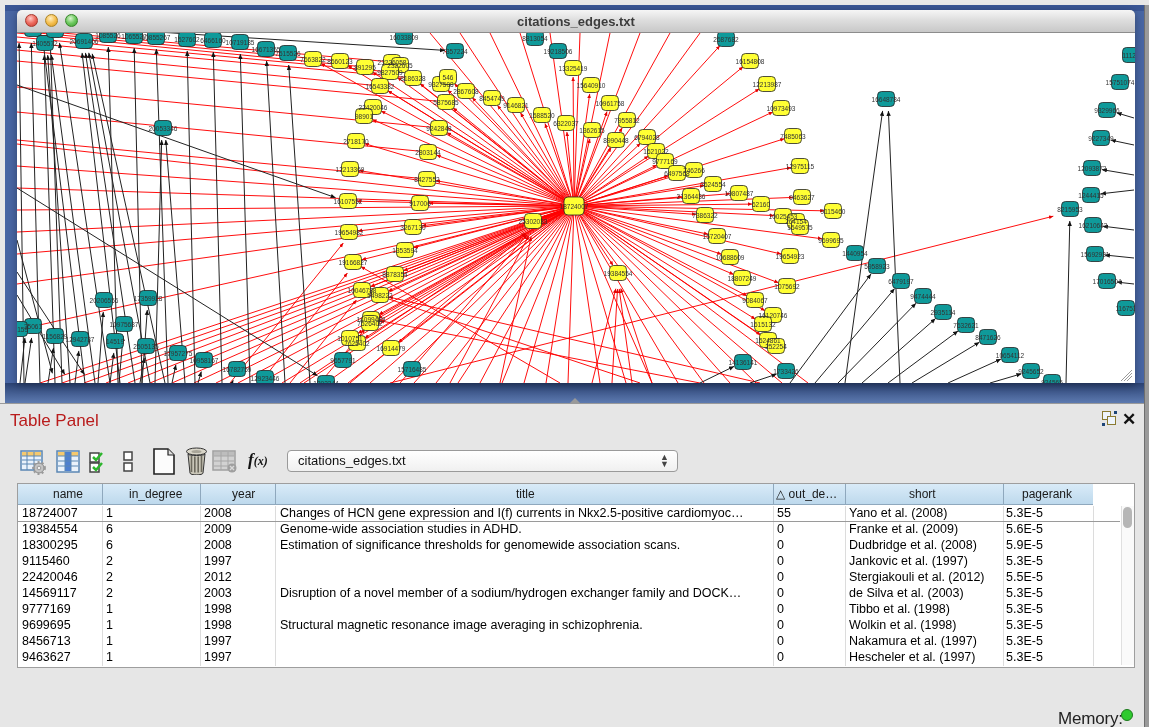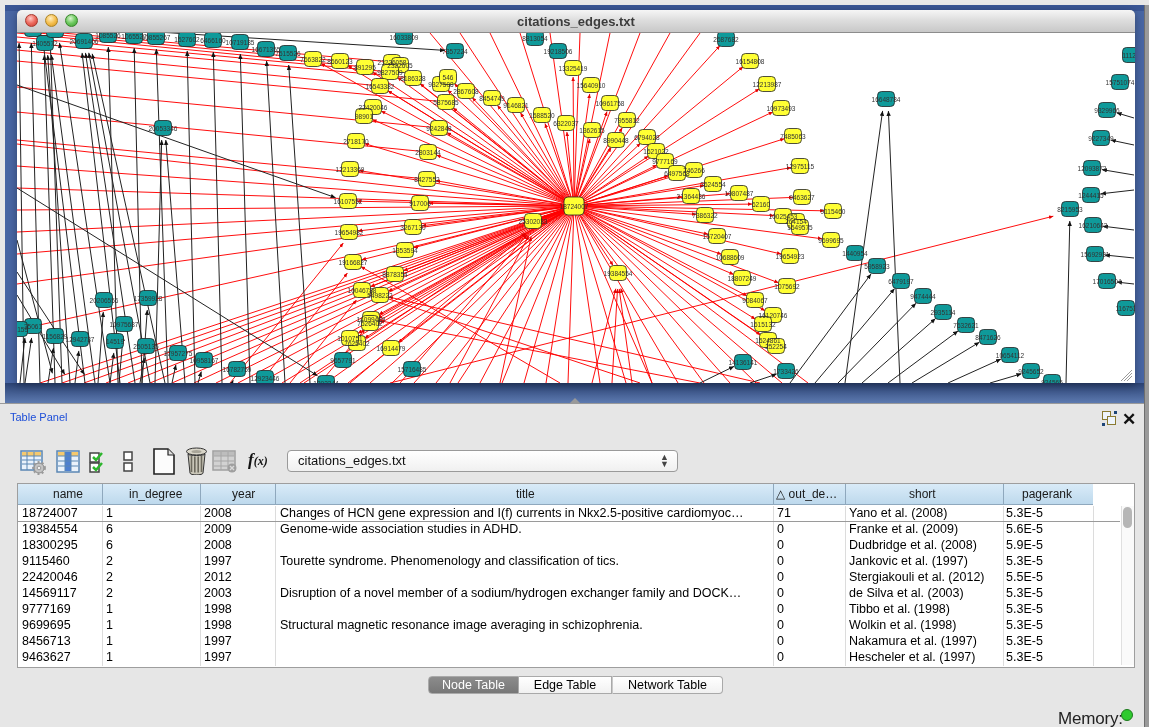--- a/index.html
+++ b/index.html
@@ -14,21 +14,21 @@
 #win{left:17px;top:10px;width:1118px;height:373px;border:1px solid #4a4a4a;border-radius:5px 5px 0 0;background:#fff;box-shadow:0 2px 8px rgba(0,0,0,.35)}
 #titlebar{left:17px;top:10px;width:1118px;height:23px;border-radius:5px 5px 0 0;background:linear-gradient(#f6f6f6,#dedede 45%,#c8c8c8);border-bottom:1px solid #8c8c8c}
 #title{left:17px;top:14px;width:1118px;text-align:center;font-size:13px;font-weight:bold;color:#3c3c3c}
 .tl{width:13px;height:13px;border-radius:7px;top:14px}
 #tlr{left:25px;background:radial-gradient(circle at 4.5px 3.5px,#ffc9c4,#ed6a5e 50%,#c33a2e);border:1px solid #a8382d}
 #tly{left:45px;background:radial-gradient(circle at 4.5px 3.5px,#ffeec0,#f5bf4f 50%,#d2951f);border:1px solid #ad8424}
 #tlg{left:65px;background:radial-gradient(circle at 4.5px 3.5px,#d8f3cd,#6cc95e 50%,#3f9c31);border:1px solid #37852a}
 #canvas{left:17px;top:33px;width:1118px;height:350px;background:#fff;overflow:hidden}
 
 #panel{left:0;top:403px;width:1149px;height:324px;background:#e6e6e6;border-top:1px solid #9a9a9a}
-#ptitle{left:10px;top:411px;font-size:11px;color:#1d4ed8}
+#ptitle{left:10px;top:411px;font-size:17px;color:#b91c1c}
 #pclose{left:1122px;top:409px;font-size:17px;font-weight:bold;color:#111}
 
 #combo{left:287px;top:450px;width:391px;height:22px;background:linear-gradient(#fff,#f0f0f0);border:1px solid #9a9a9a;border-radius:4px;font-size:13px;color:#111;line-height:20px;padding-left:10px}
 #comboArr{left:660px;top:454px;font-size:9px;color:#444;line-height:7px;text-align:center}
 
 #tbl{left:17px;top:483px;width:1118px;height:185px;background:#fff;border:1px solid #9e9e9e}
 #thead{left:18px;top:484px;width:1075px;height:21px;background:linear-gradient(#d9ebf8,#bcd8ec);font-size:12px;color:#1a1a1a}
 #thead span{position:absolute;top:3px}
 .hsep{position:absolute;top:0;width:1px;height:21px;background:#8fa8bd}
 #theadBorder{left:18px;top:504px;width:1075px;height:1px;background:#8fa8bd}
@@ -643,46 +643,46 @@
 <div class="vgrid" style="left:275px"></div>
     <div class="vgrid" style="left:773px"></div>
 <div class="vgrid" style="left:845px"></div>
     <div class="vgrid" style="left:1003px"></div>
 <div class="vgrid" style="left:1093px"></div>
 <div class="trow" style="top:506px">
 <span style="left:22px">18724007</span>
       <span style="left:106px">1</span>
       <span style="left:204px">2008</span>
 <span style="left:280px;width:492px" class="clip">Changes of HCN gene expression and I(f) currents in Nkx2.5-positive cardiomyoc…</span>
-      <span style="left:777px">71</span>
+      <span style="left:777px">55</span>
 <span style="left:849px">Yano et al. (2008)</span>
       <span style="left:1006px">5.3E-5</span>
     </div>
 <div class="trow" style="top:522px">
 <span style="left:22px">19384554</span>
       <span style="left:106px">6</span>
       <span style="left:204px">2009</span>
 <span style="left:280px;width:492px" class="clip">Genome-wide association studies in ADHD.</span>
       <span style="left:777px">0</span>
 <span style="left:849px">Franke et al. (2009)</span>
       <span style="left:1006px">5.6E-5</span>
     </div>
 <div class="trow" style="top:538px">
 <span style="left:22px">18300295</span>
       <span style="left:106px">6</span>
       <span style="left:204px">2008</span>
+<span style="left:280px;width:492px" class="clip">Estimation of significance thresholds for genomewide association scans.</span>
       <span style="left:777px">0</span>
 <span style="left:849px">Dudbridge et al. (2008)</span>
       <span style="left:1006px">5.9E-5</span>
     </div>
 <div class="trow" style="top:554px">
 <span style="left:22px">9115460</span>
       <span style="left:106px">2</span>
       <span style="left:204px">1997</span>
-<span style="left:280px;width:492px" class="clip">Tourette syndrome. Phenomenology and classification of tics.</span>
       <span style="left:777px">0</span>
 <span style="left:849px">Jankovic et al. (1997)</span>
       <span style="left:1006px">5.3E-5</span>
     </div>
 <div class="trow" style="top:570px">
 <span style="left:22px">22420046</span>
       <span style="left:106px">2</span>
       <span style="left:204px">2012</span>
       <span style="left:777px">0</span>
 <span style="left:849px">Stergiakouli et al. (2012)</span>
@@ -726,20 +726,15 @@
 <span style="left:22px">9463627</span>
       <span style="left:106px">1</span>
       <span style="left:204px">1997</span>
       <span style="left:777px">0</span>
 <span style="left:849px">Hescheler et al. (1997)</span>
       <span style="left:1006px">5.3E-5</span>
     </div>
 <div class="abs" id="rowline"></div>
 <div class="abs" id="vsb"></div>
 <div class="abs" id="vsbThumb"></div>
-<div class="abs" id="tabs">
- <div class="seg" id="seg1">Node Table</div>
- <div class="seg" id="seg2">Edge Table</div>
- <div class="seg" id="seg3">Network Table</div>
-</div>
 <div class="abs" id="mem">Memory: OK</div>
 <div class="abs" id="memdot"></div>
 <div class="abs" id="rightStrip"></div>
 </div>
 </body></html>

